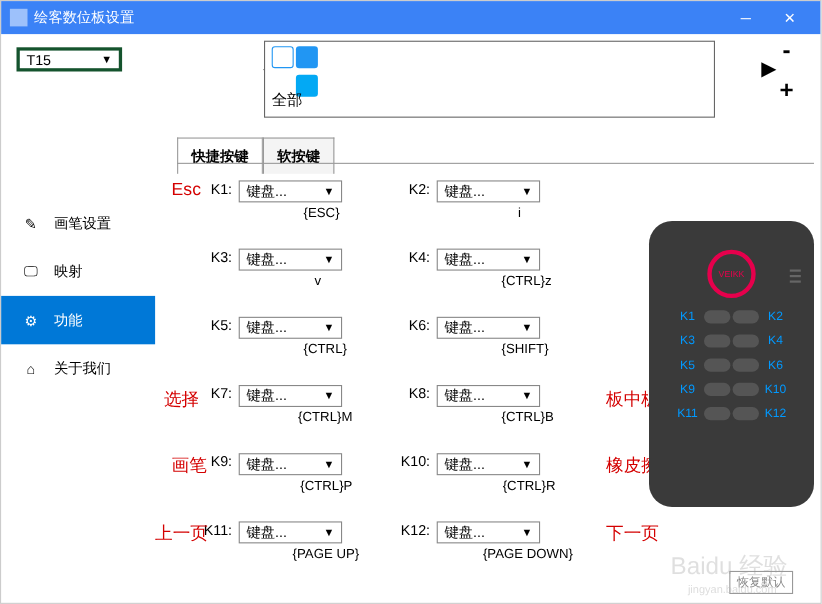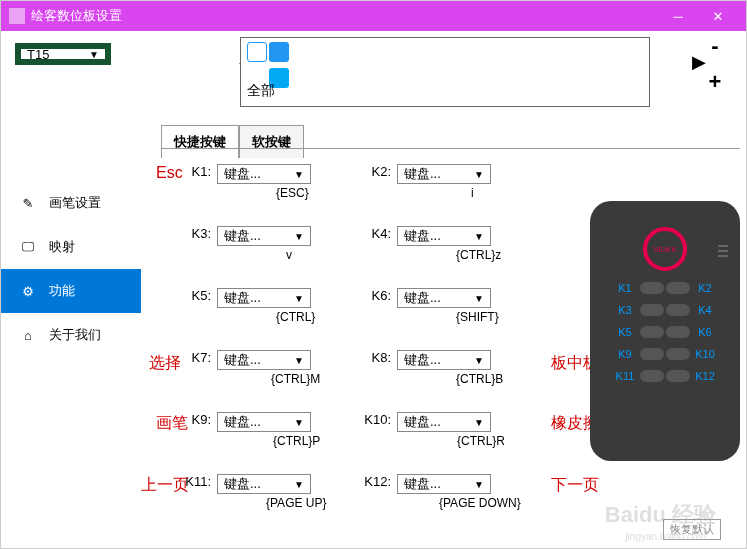--- a/index.html
+++ b/index.html
@@ -1,25 +1,25 @@
 <!DOCTYPE html>
 <html><head>
 <meta charset="utf-8">
 <style>
 *{box-sizing:border-box;margin:0;padding:0;font-family:"Microsoft YaHei",Arial,sans-serif;font-size:13px}
 body{width:747px;height:549px;overflow:hidden;background:#fff;position:relative;border:1px solid #ccc}
-.titlebar{height:30px;background:#d946ef;color:#fff;display:flex;align-items:center;padding:0 8px}
+.titlebar{height:30px;background:#3b82f6;color:#fff;display:flex;align-items:center;padding:0 8px}
 .titlebar-icon{width:16px;height:16px;background:#fff;margin-right:6px;opacity:.5}
 .title{flex:1;font-size:13px}
 .winbtn{width:40px;height:30px;display:flex;align-items:center;justify-content:center;color:#fff;cursor:pointer}
 .sidebar{position:absolute;left:0;top:120px;width:140px}
 .navitem{height:44px;display:flex;align-items:center;padding-left:18px;cursor:pointer}
 .navitem.active{background:#0078d7;color:#fff}
 .navicon{width:18px;height:18px;margin-right:12px;display:flex;align-items:center;justify-content:center}
-.devsel{position:absolute;left:14px;top:42px;width:96px;height:22px;border:6px solid #14532d;background:#fff;display:flex;align-items:center;padding:0 6px;cursor:pointer}
+.devsel{position:absolute;left:14px;top:42px;width:96px;height:22px;border:3px solid #14532d;background:#fff;display:flex;align-items:center;padding:0 6px;cursor:pointer}
 .devsel .caret{margin-left:auto;font-size:10px}
 .appsel{position:absolute;left:239px;top:36px;width:410px;height:70px;border:1px solid #666;background:#fff}
 .appsel-arrow{position:absolute;width:14px;height:20px;top:50px;font-size:18px;cursor:pointer}
 .appsel-left{left:238px}
 .appsel-right{right:40px}
 .app-icons{display:flex;padding:4px 6px;gap:2px}
 .app-icon{width:20px;height:20px;border-radius:3px}
 .ic-blue{background:#2196f3}
 .ic-skype{background:#fff;border:1px solid #2196f3}
 .ic-blue2{background:#03a9f4}
@@ -42,21 +42,21 @@
 .anno{color:#d40000;font-size:16px;position:absolute}
 .device{position:absolute;right:6px;top:200px;width:150px;height:260px;background:#3a3a3a;border-radius:21px;padding:12px 6px}
 .dev-logo{width:44px;height:44px;border:4px solid #e6004c;border-radius:50%;margin:14px auto 6px;display:flex;align-items:center;justify-content:center;color:#e6004c;font-size:8px}
 .dev-lines{position:absolute;right:12px;top:44px;display:flex;flex-direction:column;gap:3px}
 .dev-lines span{width:10px;height:2px;background:#666}
 .dkeys{}
 .dkeyrow{display:flex;align-items:center;justify-content:center;gap:2px;height:22px}
 .dklabel{color:#0099ff;font-size:11px;width:26px;text-align:center}
 .dkbtn{width:24px;height:12px;background:#555;border-radius:6px}
 .resetbtn{position:absolute;right:25px;bottom:8px;width:58px;height:21px;border:1px solid #999;font-size:11px;color:#888;display:flex;align-items:center;justify-content:center;cursor:pointer}
-.watermark{position:absolute;right:30px;bottom:18px;color:#999;font-size:22px;opacity:.3;font-weight:bold;pointer-events:none}
+.watermark{position:absolute;right:30px;bottom:18px;color:#999;font-size:22px;opacity:.3;font-weight:normal;pointer-events:none}
 .watermark2{position:absolute;right:40px;bottom:6px;color:#bbb;font-size:10px;opacity:.5;pointer-events:none}
 </style>
 </head>
 <body>
 
 <div class="titlebar">
   <div class="titlebar-icon"></div>
   <div class="title">绘客数位板设置</div>
   <div class="winbtn">─</div>
   <div class="winbtn">✕</div>

